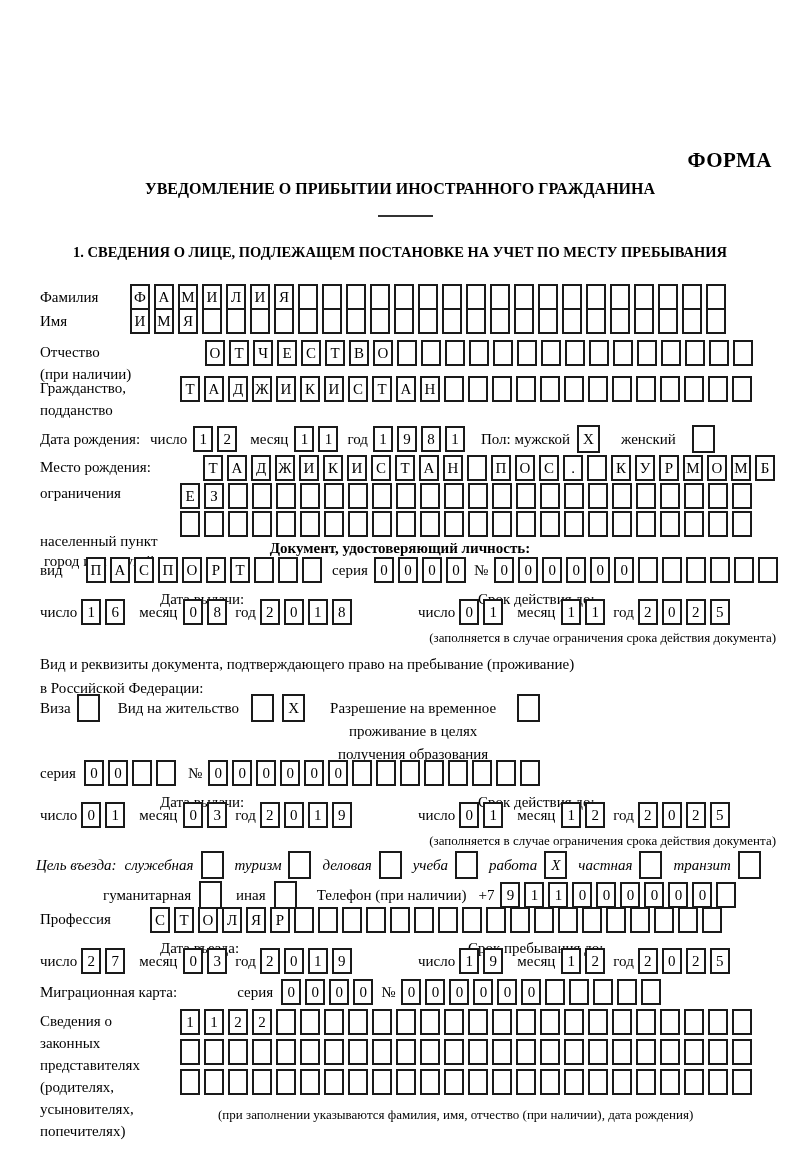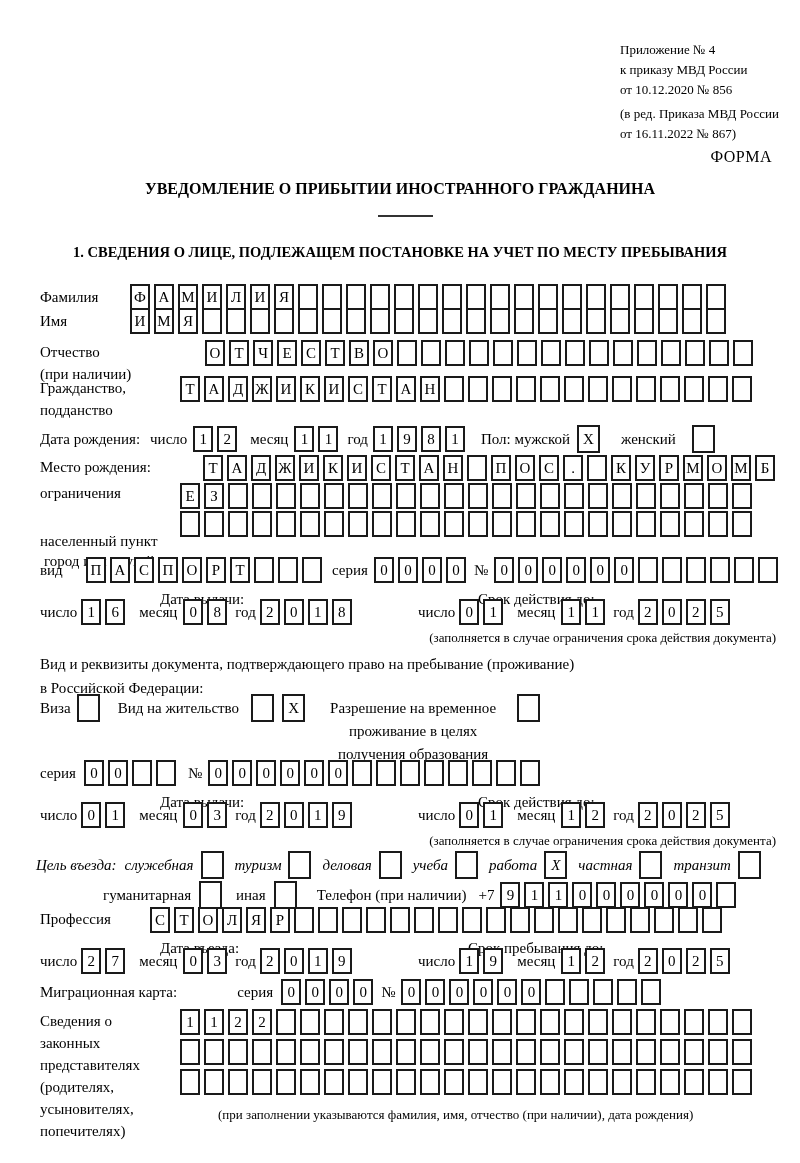--- a/index.html
+++ b/index.html
@@ -10,21 +10,21 @@
     overflow:hidden;
   }
   .r { position:absolute; display:flex; align-items:center; white-space:nowrap; }
   .rtop { align-items:flex-start; }
   .lbl { font-size:15px; line-height:18px; }
   .glabel { position:absolute; font-size:15px; }
   .hdr { position:absolute; left:620px; top:40px; font-size:13px; line-height:20px; }
   .hdr div { white-space:nowrap; }
   .hdr .rev { margin-top:4px; }
   .forma { position:absolute; top:148px; left:0; width:772px; text-align:right;
-           font-weight:normal; font-size:16px; letter-spacing:0.5px; }
+           font-weight:bold; font-size:21px; letter-spacing:0.5px; }
   .title { position:absolute; left:0; width:800px; text-align:center;
            font-weight:bold; font-size:16px; }
   .sec { position:absolute; left:0; width:800px; text-align:center;
          font-weight:bold; font-size:14.5px; }
   .dochead { position:absolute; left:0; width:800px; text-align:center;
              font-weight:bold; font-size:15px; }
   .cells { display:flex; gap:4px; flex:none; }
   .cell { flex:none; width:20px; height:26px; border:2px solid #1a1a1a;
           text-align:center; font-size:15px; line-height:22px; background:#fff; }
   .cb { flex:none; width:23px; height:28px; border:2px solid #1a1a1a;
@@ -32,29 +32,20 @@
   .blank-line { display:inline-block; width:55px; height:14px;
                 border-bottom:2px solid #333; margin-left:10px; }
   .note { position:absolute; font-size:13px; }
   .optblock { white-space:normal; text-align:center; font-size:15px; line-height:23px; }
 </style>
 </head>
 <body>
 
 <div class="page">
 
-  <div class="hdr">
-    <div>Приложение № 4</div>
-    <div>к приказу МВД России</div>
-    <div>от 10.12.2020 № 856</div>
-    <div class="rev">
-      <div>(в ред. Приказа МВД России</div>
-      <div>от 16.11.2022 № 867)</div>
-    </div>
-  </div>
   <div class="forma">ФОРМА</div>
 
   <div class="title" style="top:180px;">УВЕДОМЛЕНИЕ О ПРИБЫТИИ ИНОСТРАННОГО ГРАЖДАНИНА</div>
   <div class="title" style="top:203px;">
     <span class="blank-line"></span>
   </div>
   <div class="sec" style="top:244px;">1. СВЕДЕНИЯ О ЛИЦЕ, ПОДЛЕЖАЩЕМ ПОСТАНОВКЕ НА УЧЕТ ПО МЕСТУ ПРЕБЫВАНИЯ</div>
 
   <div class="r" style="left:40px; top:284px;">
     <span class="lbl" style="width:90px;">Фамилия</span>
@@ -286,20 +277,21 @@
         <span class="cell"></span>
         <span class="cell"></span>
         <span class="cell"></span>
         <span class="cell"></span>
         <span class="cell"></span>
         <span class="cell"></span>
         <span class="cell"></span>
       </span>
   </div>
 
+  <div class="dochead" style="top:540px;">Документ, удостоверяющий личность:</div>
   <div class="r" style="left:40px; top:557px;">
     <span class="lbl" style="width:46px;">вид</span>
     <span class="cells">
         <span class="cell">П</span>
         <span class="cell">А</span>
         <span class="cell">С</span>
         <span class="cell">П</span>
         <span class="cell">О</span>
         <span class="cell">Р</span>
         <span class="cell">Т</span>

